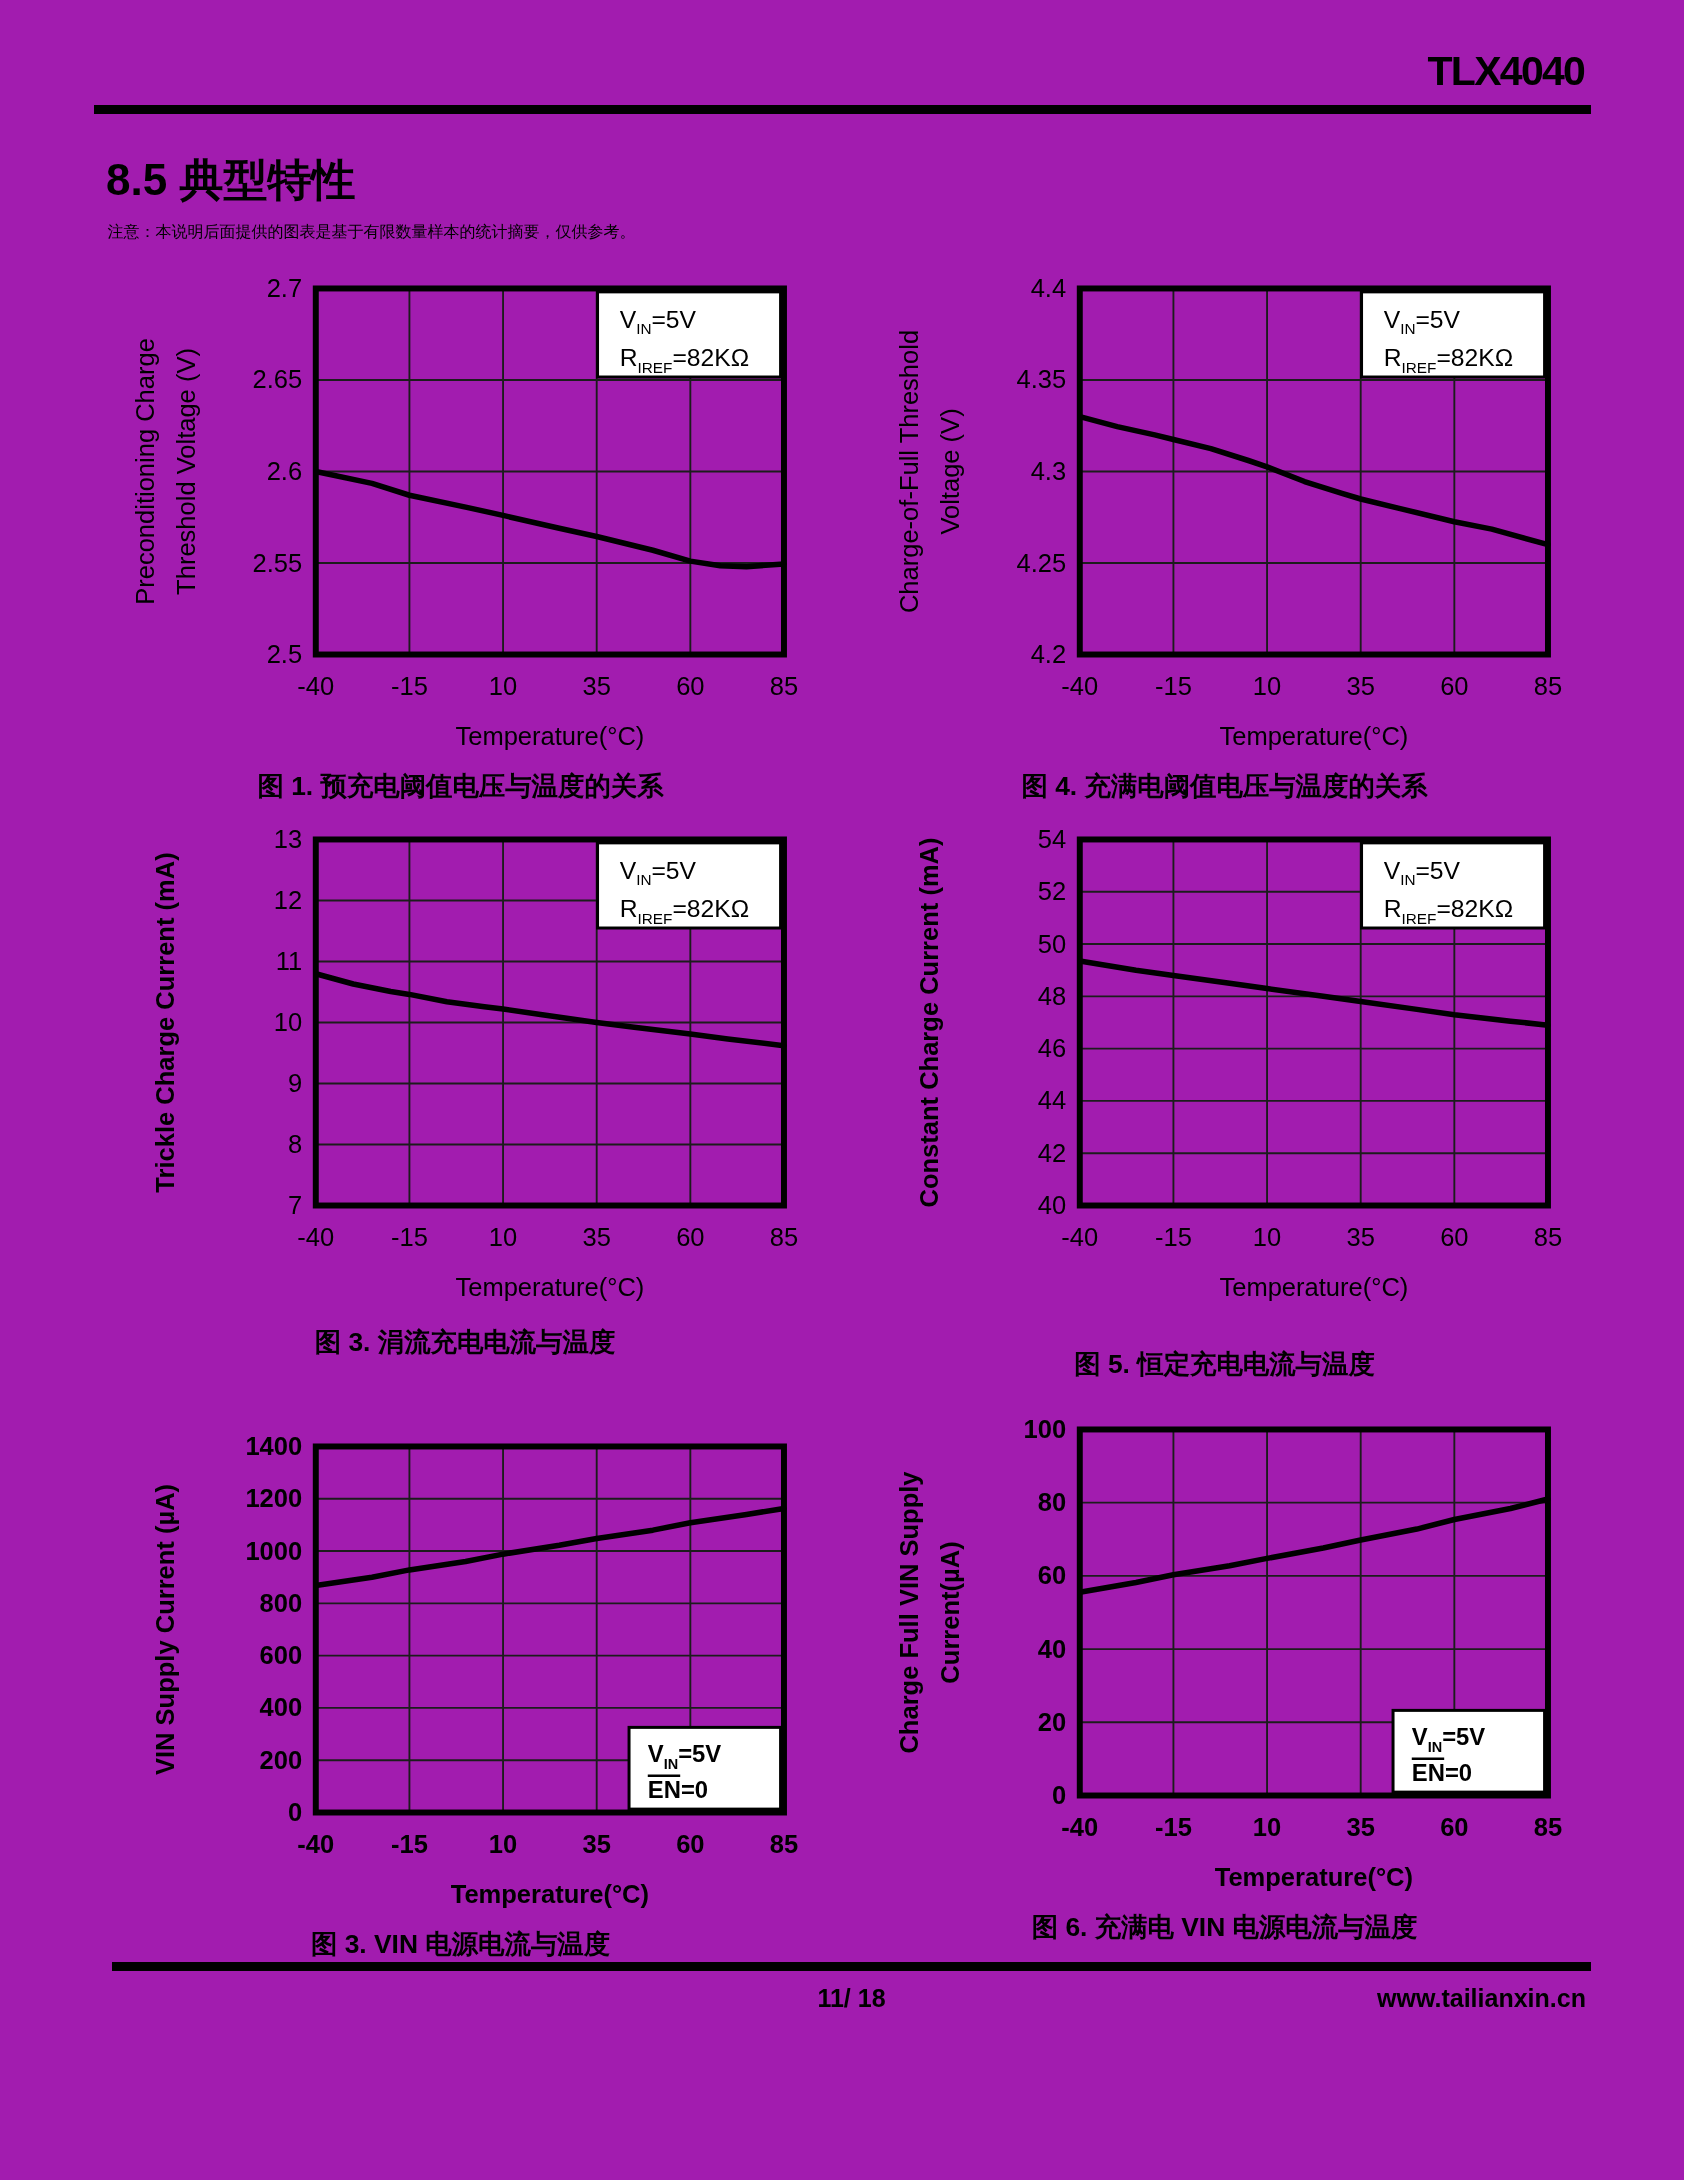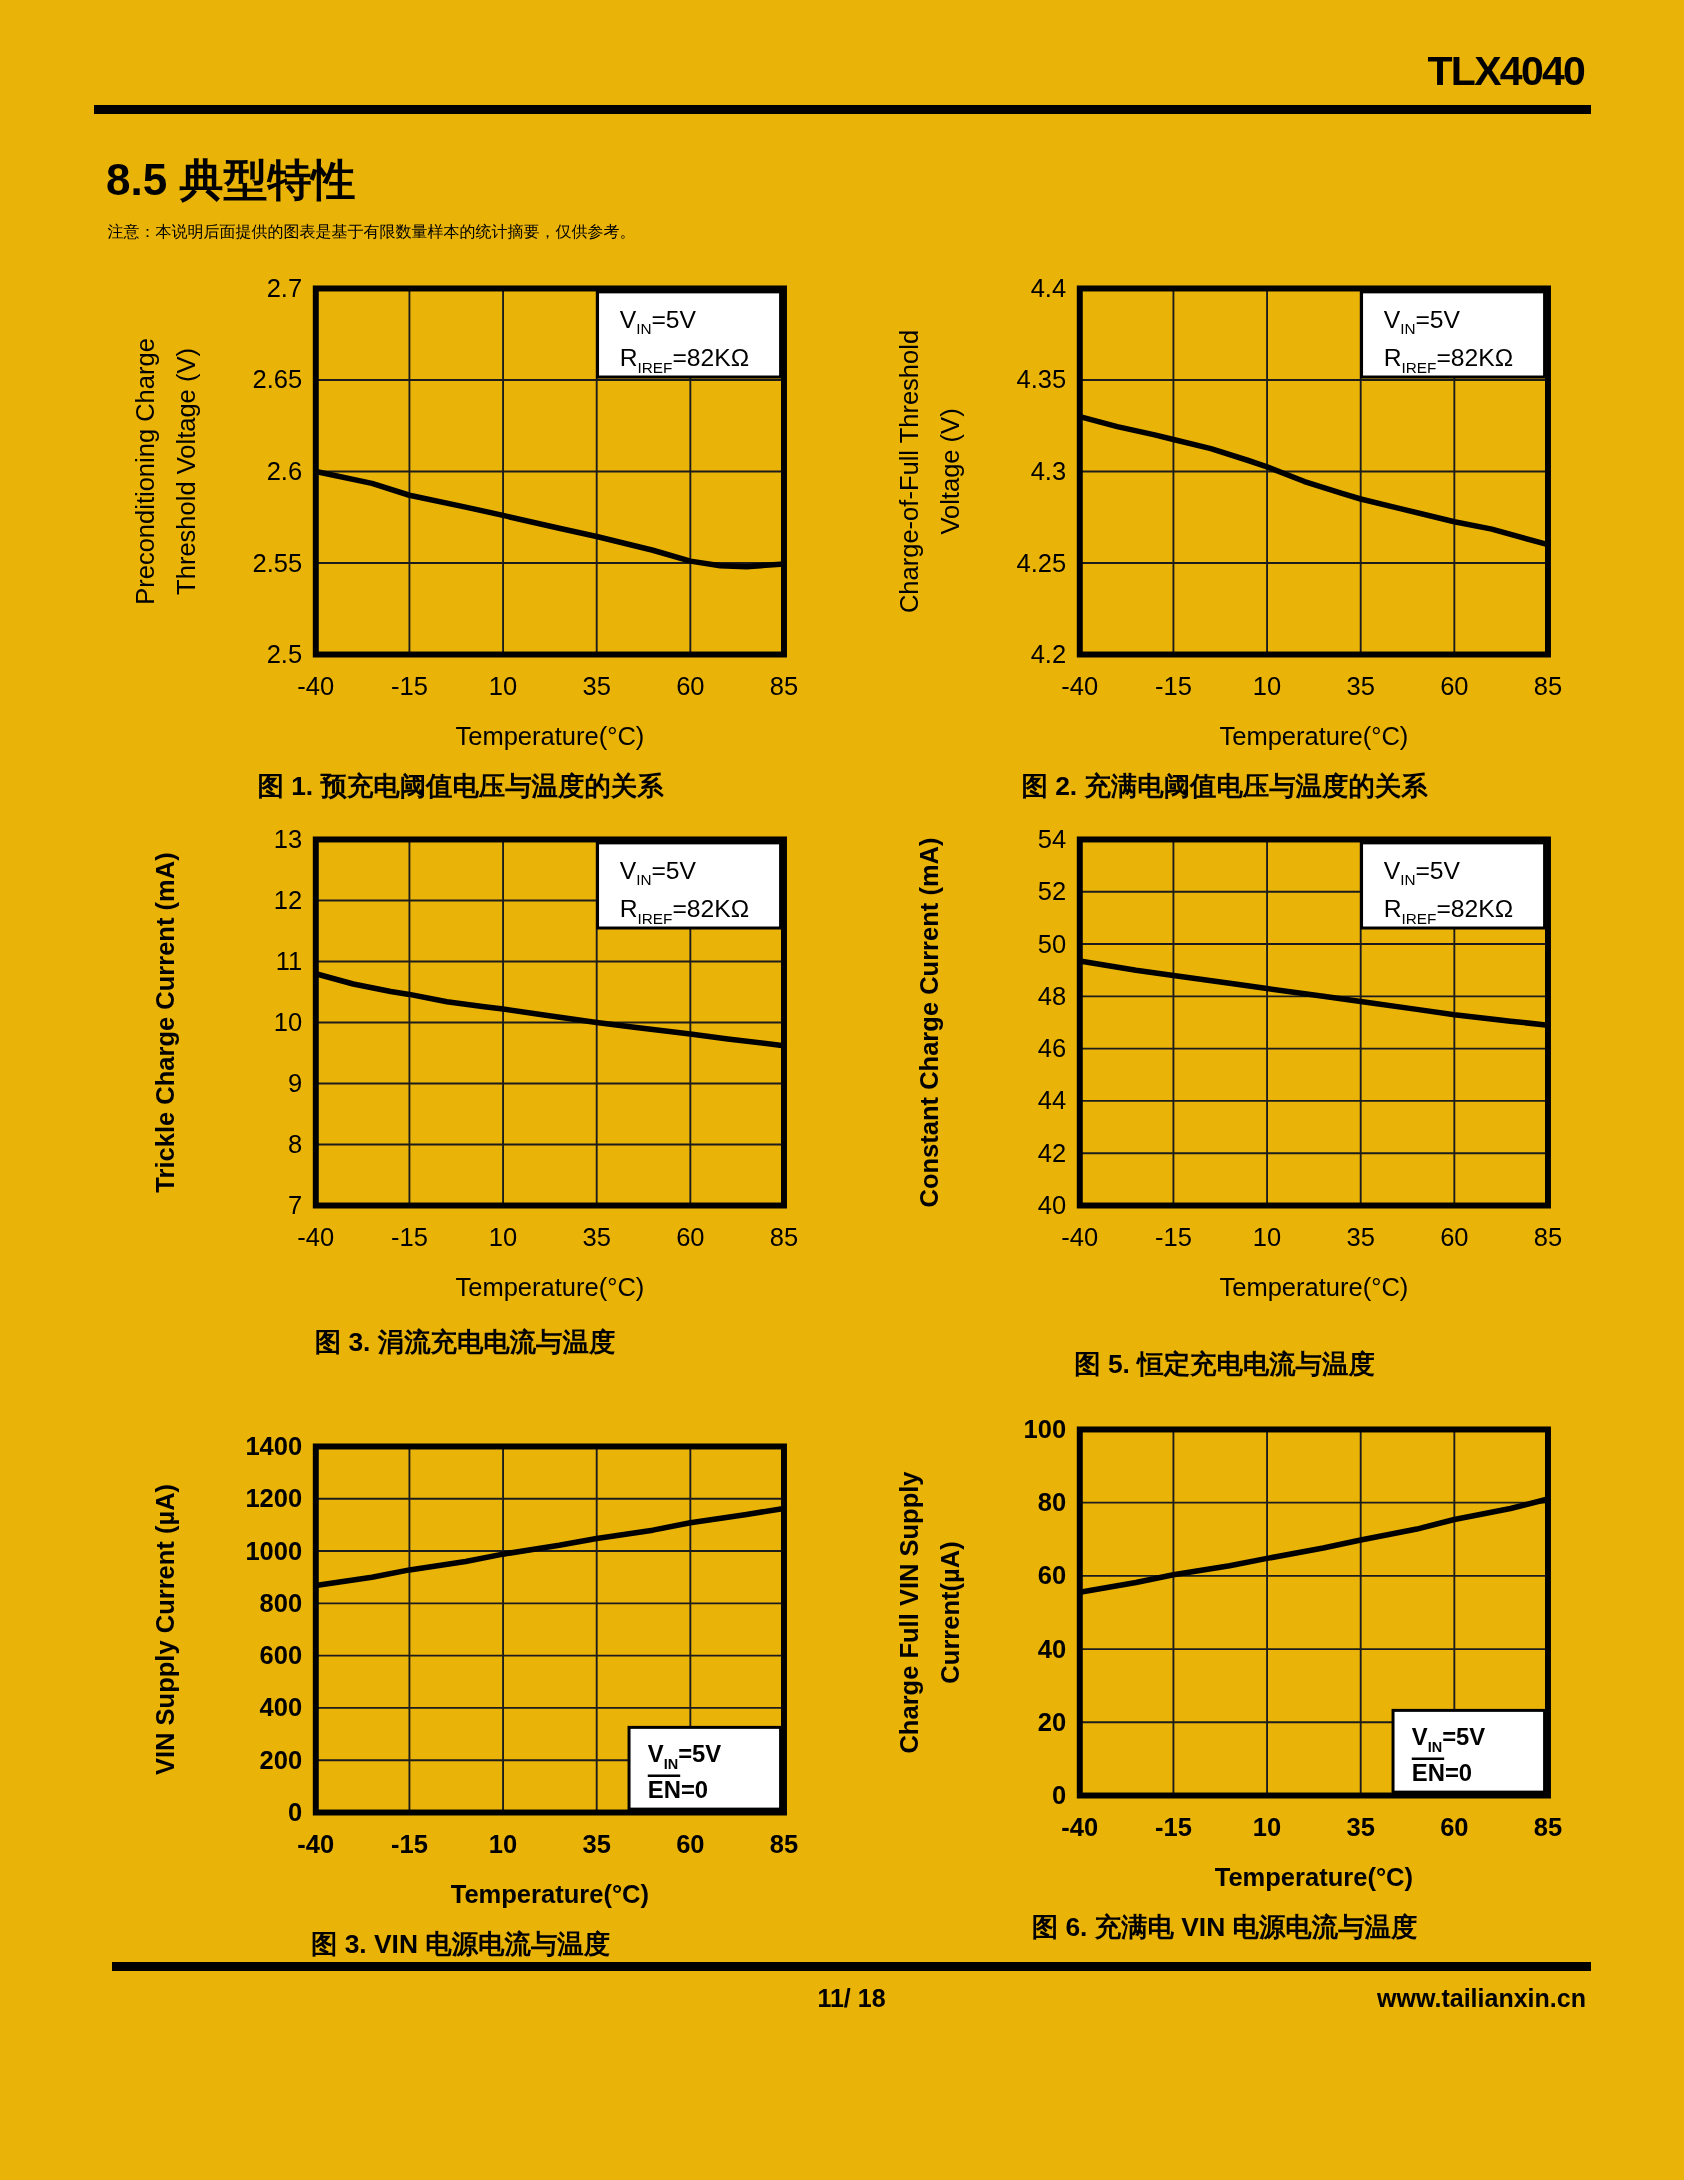--- a/index.html
+++ b/index.html
@@ -1,16 +1,16 @@
 <!DOCTYPE html>
 <html style="font-size:13.6px"><head>
 <meta charset="utf-8">
 <style>
   html,body{margin:0;padding:0;background:#e8e8e8;}
-  .page{width:1685px;height:2181px;background:#eab308;position:relative;box-sizing:border-box;
+  .page{width:1685px;height:2181px;background:#a21caf;position:relative;box-sizing:border-box;
         padding:0 94px;font-family:"Liberation Sans",sans-serif;color:#000;overflow:hidden;}
   .brand{padding-top:48px;text-align:right;font-size:41px;font-weight:bold;letter-spacing:-1.7px;padding-right:6.8px;}
   .top-rule{height:8.5px;background:#000;margin-top:10.2px;}
   .section-title{font-size:44px;font-weight:bold;margin:37px 0 0 12px;}
   .note{font-size:16px;margin:12px 0 0 13.6px;}
   .charts-grid{display:grid;grid-template-columns:1fr 1fr;column-gap:31px;row-gap:15.3px;margin-top:25.6px;}
   .cell{display:flex;flex-direction:column;align-items:center;margin:0;}
   .cell:nth-child(5){margin-top:29px;}
   .cell:nth-child(6){margin-top:12px;}
   .caption{margin-top:13.6px;font-size:26.4px;font-weight:bold;text-align:left;}
@@ -86,21 +86,21 @@
           <text x="780" y="502" text-anchor="middle" font-size="30" font-weight="normal">85</text>
           <text x="214" y="464" text-anchor="end" font-size="30" font-weight="normal">4.2</text>
           <text x="214" y="356.50000000000045" text-anchor="end" font-size="30" font-weight="normal">4.25</text>
           <text x="214" y="249.00000000000097" text-anchor="end" font-size="30" font-weight="normal">4.3</text>
           <text x="214" y="141.50000000000142" text-anchor="end" font-size="30" font-weight="normal">4.35</text>
           <text x="214" y="34" text-anchor="end" font-size="30" font-weight="normal">4.4</text>
           <text x="505" y="560" text-anchor="middle" font-size="30" font-weight="normal">Temperature(°C)</text>
           <text transform="translate(40,239) rotate(-90)" text-anchor="middle" font-size="30" font-weight="normal">Charge-of-Full Threshold</text>
           <text transform="translate(88,239) rotate(-90)" text-anchor="middle" font-size="30" font-weight="normal">Voltage (V)</text>
         </svg>
-        <figcaption class="caption">图 2. 充满电阈值电压与温度的关系</figcaption>
+        <figcaption class="caption">图 4. 充满电阈值电压与温度的关系</figcaption>
       </figure>
       <figure class="cell">
         <svg viewBox="0 0 800 572" width="681" height="487" xmlns="http://www.w3.org/2000/svg">
           <line x1="340" y1="24" x2="340" y2="454" stroke="#1c1c1c" stroke-width="2.2"></line>
           <line x1="450" y1="24" x2="450" y2="454" stroke="#1c1c1c" stroke-width="2.2"></line>
           <line x1="560" y1="24" x2="560" y2="454" stroke="#1c1c1c" stroke-width="2.2"></line>
           <line x1="670" y1="24" x2="670" y2="454" stroke="#1c1c1c" stroke-width="2.2"></line>
           <line x1="230" y1="382.33333333333337" x2="780" y2="382.33333333333337" stroke="#1c1c1c" stroke-width="2.2"></line>
           <line x1="230" y1="310.66666666666663" x2="780" y2="310.66666666666663" stroke="#1c1c1c" stroke-width="2.2"></line>
           <line x1="230" y1="239" x2="780" y2="239" stroke="#1c1c1c" stroke-width="2.2"></line>

